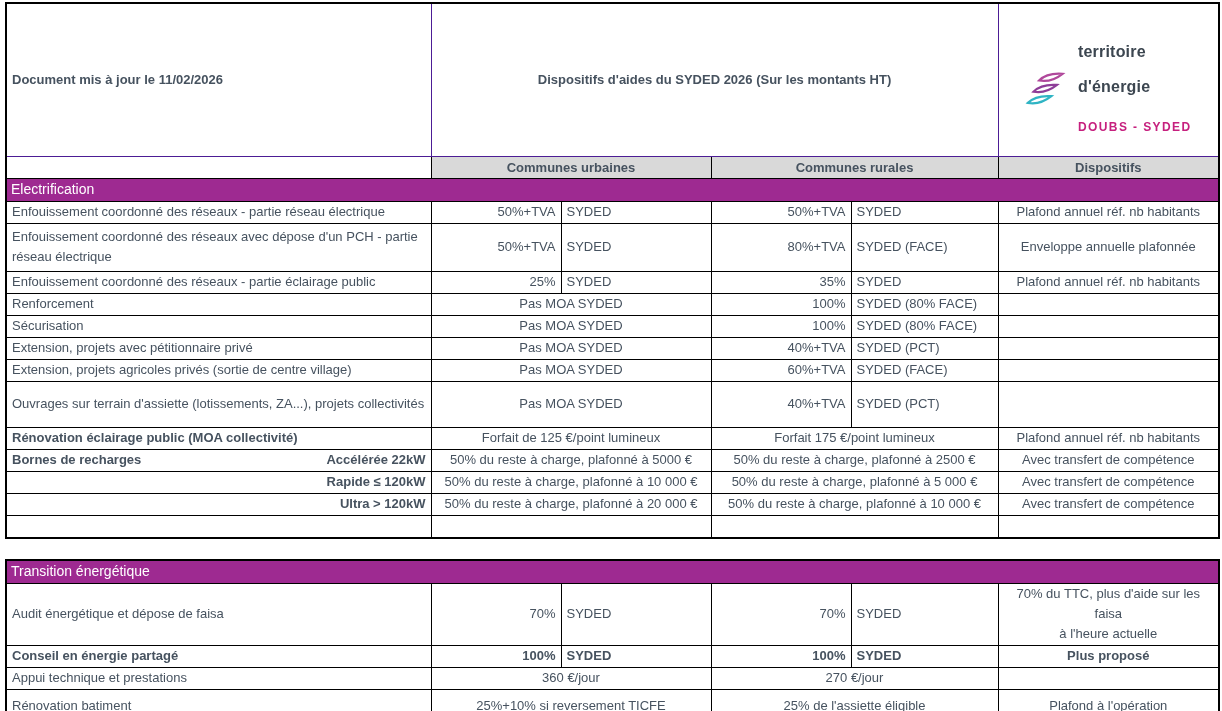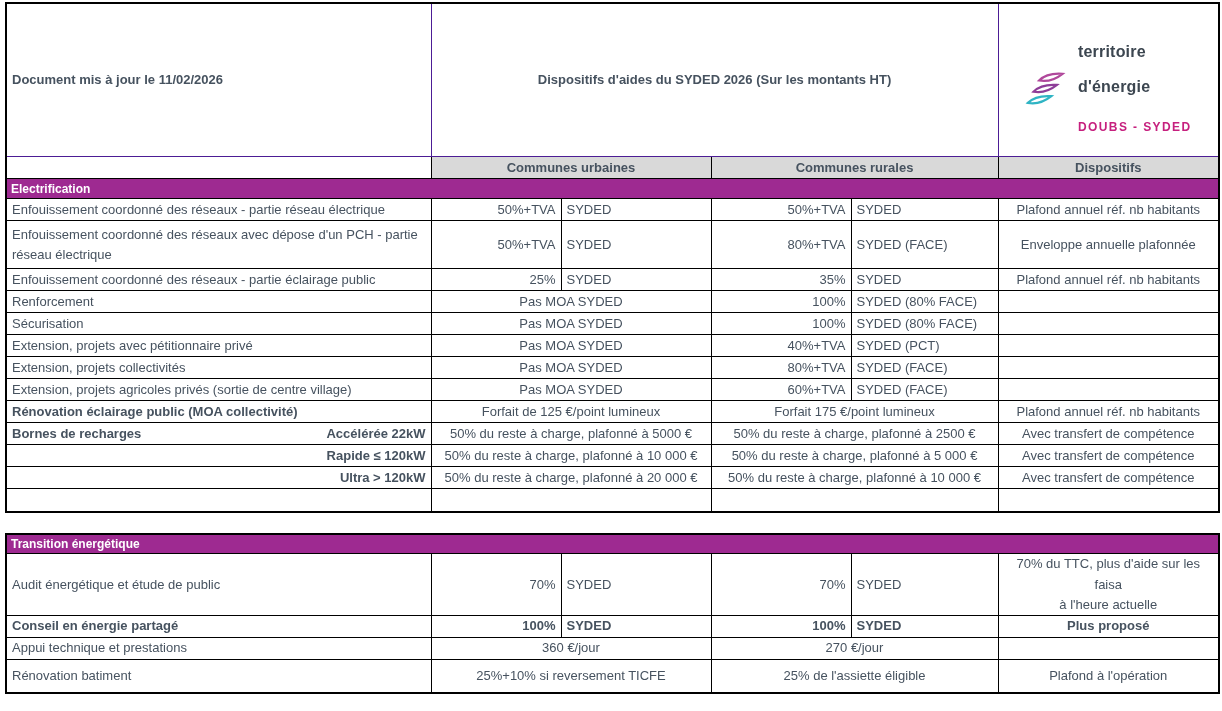--- a/index.html
+++ b/index.html
@@ -14,21 +14,21 @@
   td.note{font-weight:700;font-size:12.5px;color:#3e4a5a;padding-left:4px;}
   td.titlecell{text-align:center;font-weight:700;font-size:17px;color:#414e5e;}
   td.logocell{text-align:center;}
   .logo{display:inline-flex;align-items:center;gap:7px;}
   .logotext{text-align:left;}
   .logotext .ln{font-size:16px;font-weight:700;color:#3c4650;line-height:15px;letter-spacing:.2px;}
   .logotext .lsub{font-size:12px;font-weight:700;letter-spacing:1.4px;color:#c6207e;margin-top:3px;}
   
   td.gh{background:#d9d9d9;text-align:center;font-weight:700;color:#46525f;}
   
-  tr.sect td{background:#9e2a91;color:#ffffff;font-weight:700;font-size:12px;padding-left:4px;}
+  tr.sect td{background:#9e2a91;color:#ffffff;font-weight:400;font-size:14px;padding-left:4px;}
   
   td.c1{text-align:left;}
   td.c1.b{font-weight:700;}
   .lblrow{display:flex;justify-content:space-between;align-items:center;}
   .lblrow .sub{font-weight:700;}
   td.val{text-align:right;}
   td.tag{text-align:left;}
   td.mid{text-align:center;}
   td.obs{text-align:center;}
   .gap{height:20px;}
@@ -118,31 +118,31 @@
             <td class="obs"></td>
           </tr>
           <tr style="height: 22px; margin-left: 16px;">
             <td class="c1">Extension, projets avec pétitionnaire privé</td>
             <td colspan="2" class="mid">Pas MOA SYDED</td>
             <td class="val">40%+TVA</td>
             <td class="tag">SYDED (PCT)</td>
             <td class="obs"></td>
           </tr>
           <tr style="height: 22px;">
-            <td class="c1">Extension, projets collectivités</td>
-            <td colspan="2" class="mid">Pas MOA SYDED</td>
-            <td class="val">80%+TVA</td>
-            <td class="tag">SYDED (FACE)</td>
-            <td class="obs"></td>
-          </tr>
-          <tr style="height: 22px;">
             <td class="c1">Extension, projets agricoles privés (sortie de centre village)</td>
             <td colspan="2" class="mid">Pas MOA SYDED</td>
             <td class="val">60%+TVA</td>
             <td class="tag">SYDED (FACE)</td>
+            <td class="obs"></td>
+          </tr>
+          <tr style="height: 46px;">
+            <td class="c1">Ouvrages sur terrain d'assiette (lotissements, ZA...), projets collectivités</td>
+            <td colspan="2" class="mid">Pas MOA SYDED</td>
+            <td class="val">40%+TVA</td>
+            <td class="tag">SYDED (PCT)</td>
             <td class="obs"></td>
           </tr>
           <tr style="height: 22px;">
             <td class="c1 b">Rénovation éclairage public (MOA collectivité)</td>
             <td colspan="2" class="mid">Forfait de 125 €/point lumineux</td>
             <td colspan="2" class="mid">Forfait 175 €/point lumineux</td>
             <td class="obs">Plafond annuel réf. nb habitants</td>
           </tr>
           <tr style="height: 22px;">
             <td class="c1 b"><div class="lblrow"><span>Bornes de recharges</span><span class="sub">Accélérée 22kW</span></div></td>
@@ -182,21 +182,21 @@
           <col style="width:147px">
           <col style="width:221px">
       </colgroup>
       <tbody>
           <tr class="sect" style="height:20px">
         <td colspan="6">Transition énergétique</td>
       </tr>
       </tbody>
         <tbody id="rows-1">
           <tr style="height: 47px;">
-            <td class="c1">Audit énergétique et étude de public</td>
+            <td class="c1">Audit énergétique et dépose de faisa</td>
             <td class="val">70%</td>
             <td class="tag">SYDED</td>
             <td class="val">70%</td>
             <td class="tag">SYDED</td>
             <td class="obs">70% du TTC, plus d'aide sur les faisa
 à l'heure actuelle</td>
           </tr>
           <tr style="height: 22px; font-weight: bold;">
             <td class="c1">Conseil en énergie partagé</td>
             <td class="val">100%</td>

